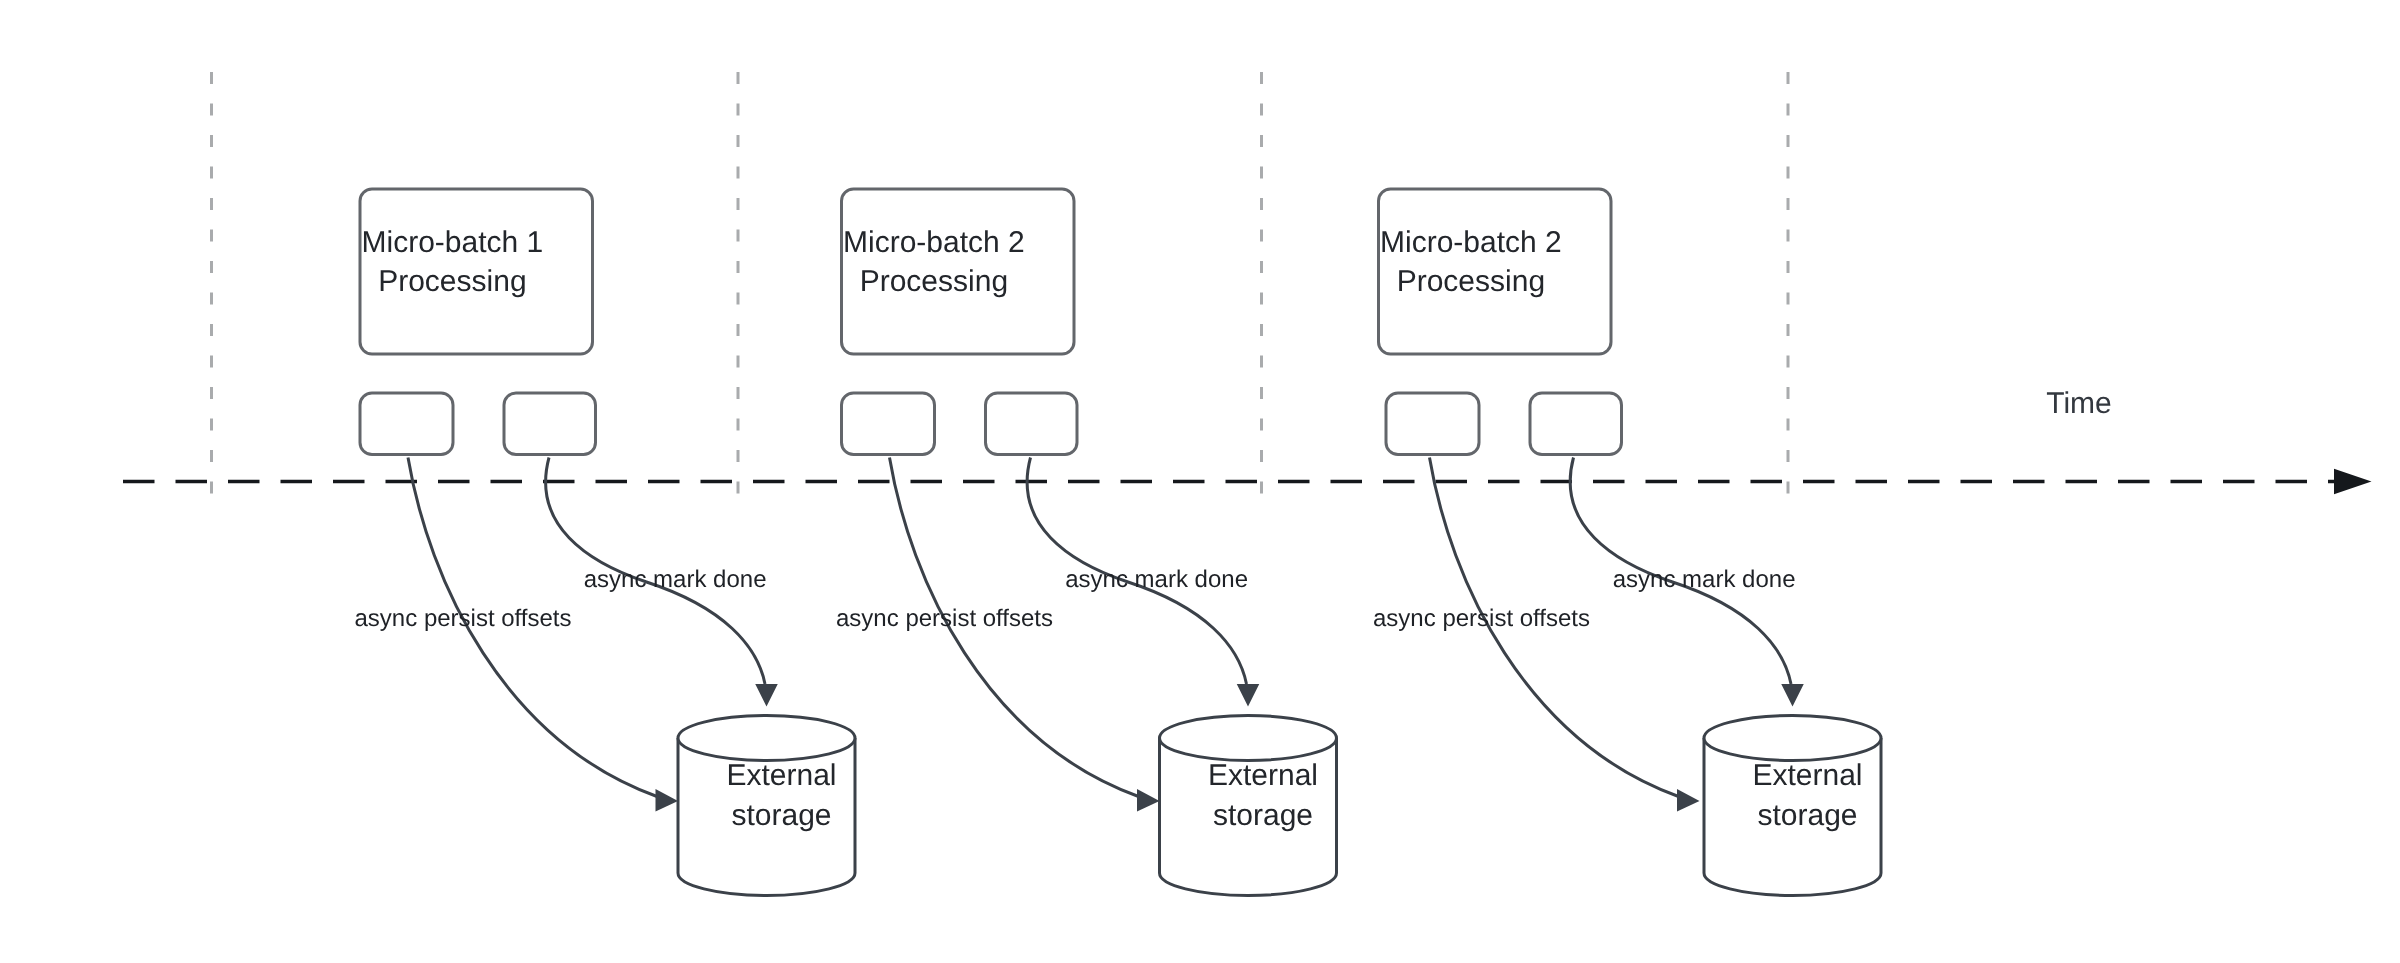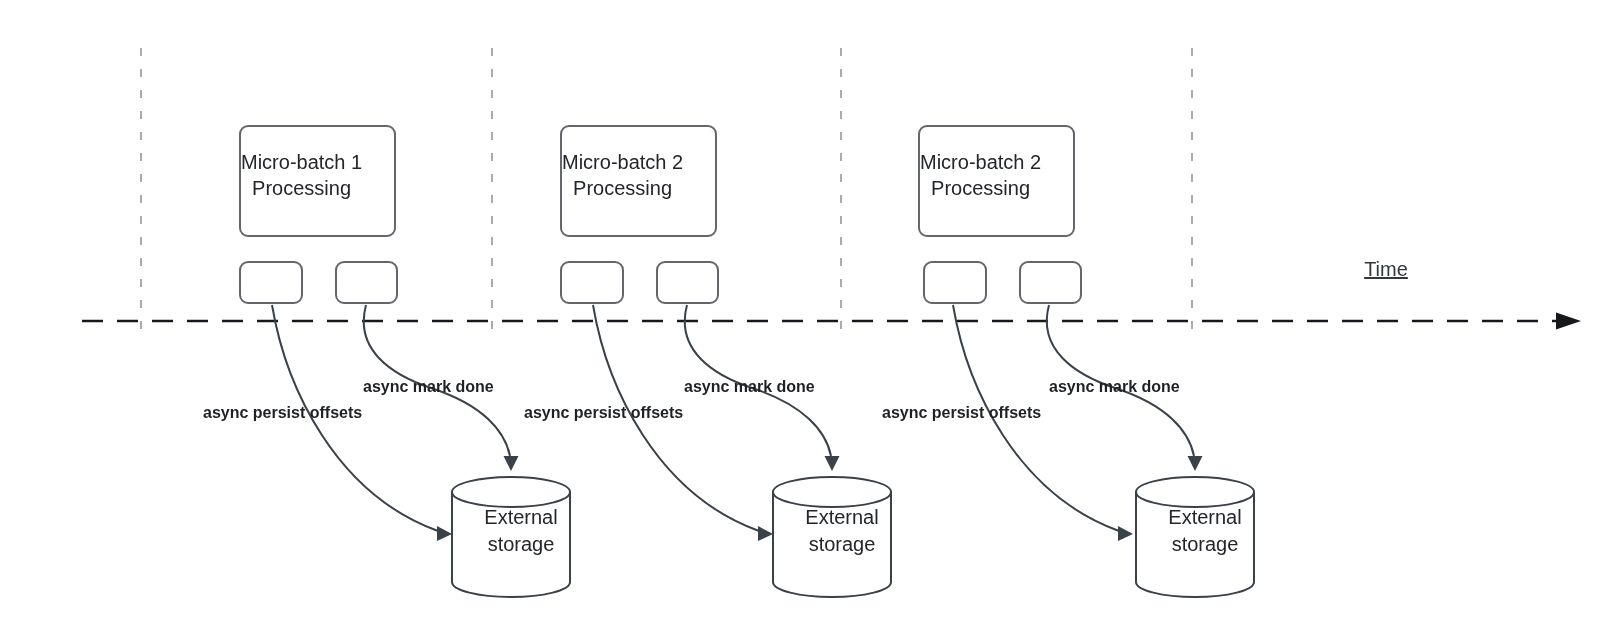--- a/index.html
+++ b/index.html
@@ -35,32 +35,32 @@
   .main-box .bx-text{
     font-size:20px;line-height:26px;color:var(--ink);text-align:center;
   }
   .small-box{
     position:absolute;top:261px;width:64px;height:43px;
     border:2px solid var(--box-stroke);border-radius:9px;background:#fff;
   }
   .small-box.a{left:0;}
   .small-box.b{left:96px;width:63px;}
   .conn-label{
-    position:absolute;font-size:16px;font-weight:bold;color:#1e2126;
-    text-align:left;white-space:nowrap;
+    position:absolute;font-size:16px;font-weight:normal;color:#1e2126;
+    text-align:right;white-space:nowrap;
   }
   .persist-label{left:-36px;top:404px;width:178px;}
   .done-label{left:124px;top:378px;width:148px;}
   .storage-label{
     position:absolute;left:213px;top:504px;width:138px;
     font-size:20px;line-height:27px;color:var(--ink);text-align:center;
   }
   .time-label{
     position:absolute;left:1340px;top:258px;width:92px;
-    font-size:20px;color:#33383f;text-align:center;text-decoration:underline;
+    font-size:20px;color:#33383f;text-align:center;
   }
 </style>
 </head>
 <body>
 
 <div class="canvas">
 
   <svg class="strokes" width="1600" height="642" viewBox="0 0 1600 642">
 
     <line class="guide-line" x1="141" y1="48" x2="141" y2="340"></line>

